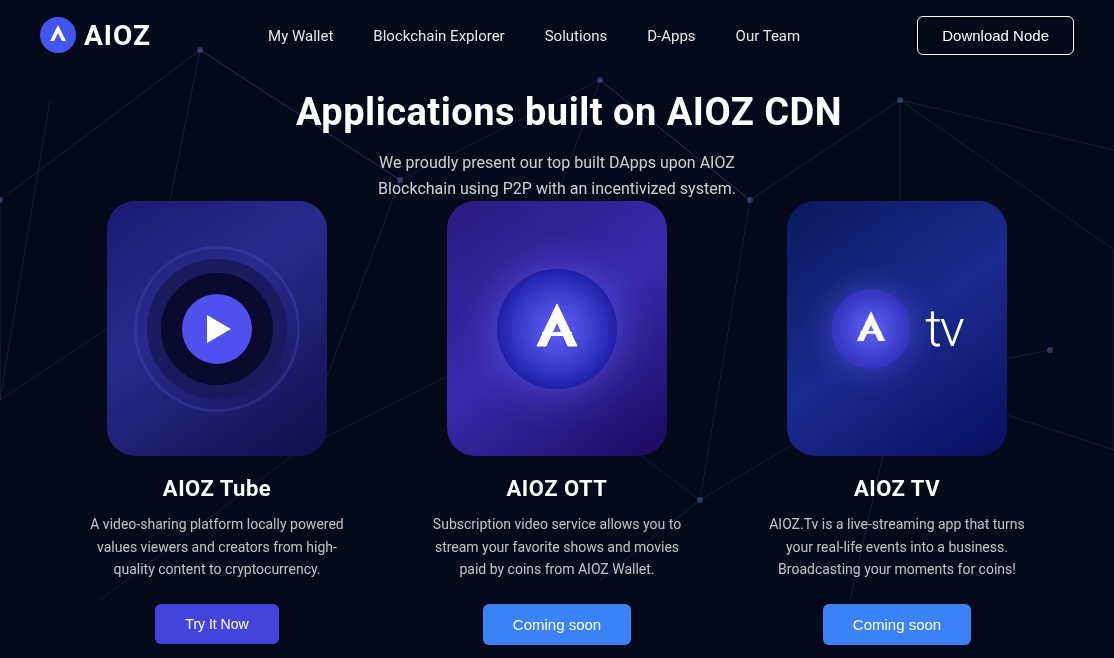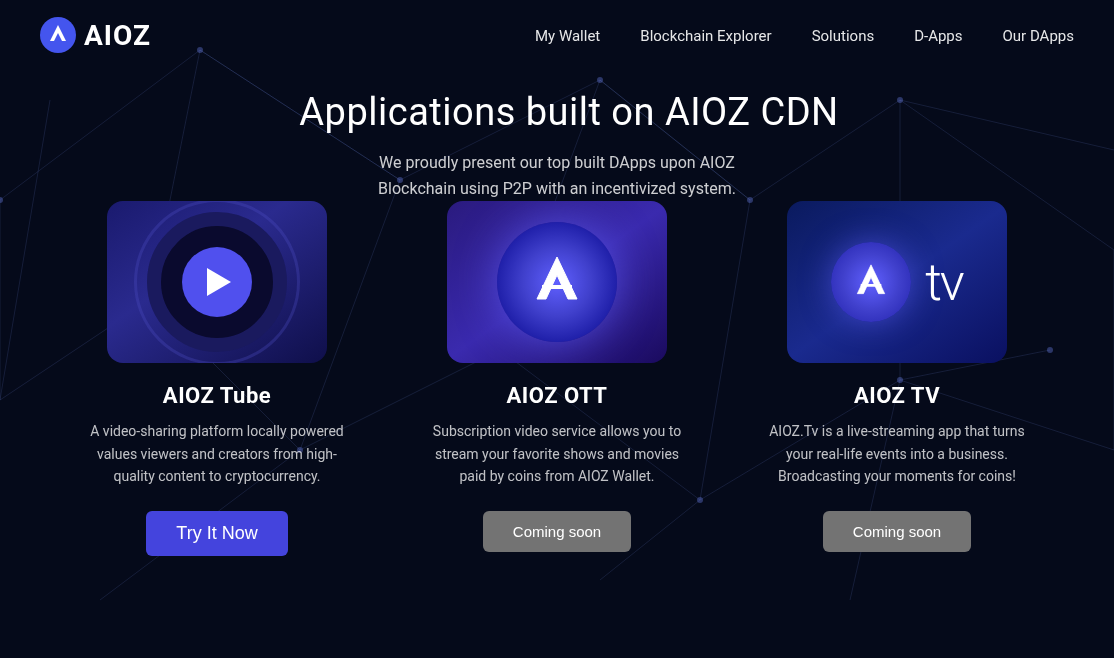--- a/index.html
+++ b/index.html
@@ -82,21 +82,21 @@
     
     main {
       position: relative;
       z-index: 5;
       text-align: center;
       padding-top: 20px;
     }
 
     .section-title {
       font-size: 38px;
-      font-weight: 400;
+      font-weight: 700;
       margin-bottom: 16px;
       letter-spacing: 0.5px;
       padding-left: 24px;
     }
 
     .section-subtitle {
       color: rgba(255,255,255,0.8);
       font-size: 16px;
       line-height: 1.6;
     }
@@ -113,22 +113,22 @@
       flex: 1;
       max-width: 340px;
       display: flex;
       flex-direction: column;
       align-items: center;
       padding: 0 20px 20px;
     }
 
     .app-icon-wrapper {
       width: 220px;
-      height: 162px;
-      border-radius: 16px;
+      height: 255px;
+      border-radius: 28px;
       overflow: hidden;
       margin-bottom: 20px;
       display: flex;
       align-items: flex-start;
       justify-content: center;
     }
 
     
     .tube-icon {
       background: linear-gradient(145deg, #1a1a6e 0%, #2a2a8e 40%, #0f0f4a 100%);
@@ -244,28 +244,28 @@
       margin-bottom: 24px;
       max-width: 260px;
     }
 
     .btn-primary {
       background: #4444dd;
       color: #fff;
       border: none;
       padding: 12px 30px;
       border-radius: 6px;
-      font-size: 18px;
+      font-size: 14px;
       font-weight: 500;
       cursor: pointer;
       transition: background 0.2s;
     }
 
     .btn-coming-soon {
-      background: #737373;
+      background: #3b82f6;
       color: #fff;
       border: none;
       padding: 12px 30px;
       border-radius: 6px;
       font-size: 15px;
       font-weight: 500;
       cursor: pointer;
       transition: background 0.2s;
     }
   </style>
@@ -329,23 +329,24 @@
       <path d="M18 8 L26 24 H22 L18 16 L14 24 H10 Z" fill="white"></path>
     </svg>
     <span class="logo-text">AIOZ</span>
   </a>
 
   <ul class="nav-links">
     <li><a href="#">My Wallet</a></li>
     <li><a href="#">Blockchain Explorer</a></li>
     <li><a href="#">Solutions</a></li>
     <li><a href="#">D-Apps</a></li>
-    <li><a href="#">Our DApps</a></li>
+    <li><a href="#">Our Team</a></li>
   </ul>
 
+  <button class="btn-download">Download Node</button>
 </nav>
 
 <main>
   <h1 class="section-title">Applications built on AIOZ CDN</h1>
   <p class="section-subtitle">
     <span>We proudly present our top built DApps upon AIOZ</span><br>
     <span>Blockchain using P2P with an incentivized system.</span>
   </p>
 
   <div class="cards-grid">

